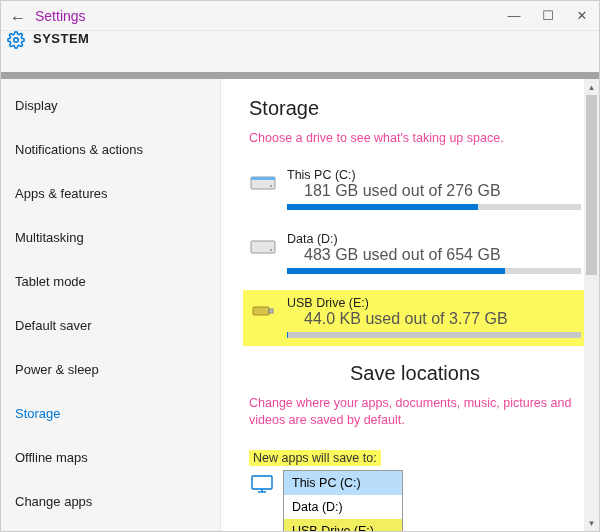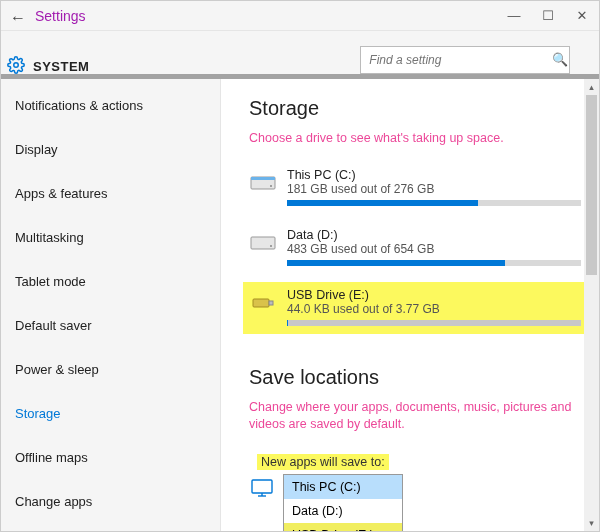--- a/index.html
+++ b/index.html
@@ -3,46 +3,46 @@
 <meta charset="utf-8">
 <style>
   * { box-sizing: border-box; margin: 0; padding: 0; font-family: "Segoe UI", sans-serif; }
   body { width: 600px; height: 532px; background: #fff; overflow: hidden; position: relative; }
   .window { width: 600px; height: 532px; border: 1px solid #ccc; display: flex; flex-direction: column; background: #fff; }
   .titlebar { height: 30px; display: flex; align-items: center; background: #f5f5f5; border-bottom: 1px solid #e5e5e5; }
   .titlebar .back { width: 34px; text-align: center; font-size: 16px; color: #444; cursor: pointer; }
   .titlebar .title { font-size: 14px; color: #a21caf; }
   .titlebar .spacer { flex: 1; }
   .titlebar .ctrl { width: 34px; text-align: center; font-size: 13px; color: #555; cursor: pointer; }
-  .header-row { display: flex; align-items: flex-end; height: 48px; background: #f5f5f5; border-bottom: 5px solid #a3a3a3; padding: 0 8px 0 6px; }
+  .header-row { display: flex; align-items: flex-start; height: 48px; background: #f5f5f5; border-bottom: 7px solid #a3a3a3; padding: 0 8px 0 6px; }
   .gear { width: 18px; height: 18px; margin-right: 8px; display: inline-flex; align-items: center; justify-content: center; color: #0078d7; }
   .gear svg { width: 18px; height: 18px; }
   .header-row .system { font-weight: 600; font-size: 13px; letter-spacing: 0.5px; color: #222; }
   .search-wrap { margin-left: auto; }
   .search { width: 210px; height: 28px; border: 1px solid #bbb; padding: 0 26px 0 8px; font-size: 12px; font-style: italic; color: #555; background: #fff; }
   .search-icon { position: relative; left: -22px; color: #888; font-size: 13px; pointer-events: none; }
   .body { flex: 1; display: flex; overflow: hidden; }
   .sidebar { width: 220px; background: #f5f5f5; border-right: 1px solid #e5e5e5; padding-top: 10px; overflow-y: auto; }
   .sidebar-item { padding: 9px 14px; font-size: 13px; color: #222; cursor: pointer; margin-bottom: 11px; }
   .sidebar-item.active { color: #0078d7; }
   .content { flex: 1; padding: 18px 18px 0 28px; overflow-y: auto; position: relative; }
   h2.section { font-size: 20px; font-weight: 400; margin-bottom: 10px; color: #222; }
-  h2.section.save { margin-top: 32px; }
+  h2.section.save { margin-top: 16px; text-align: center; }
   .sub { font-size: 12.5px; color: #ec4899; margin-bottom: 14px; line-height: 1.4; }
   .drive { display: flex; margin-bottom: 10px; padding: 6px 0 6px 0; }
   .drive.hl { background: #fcf95e; padding: 6px 6px 8px 6px; margin-left: -6px; margin-right: -6px; }
   .drive-icon { width: 28px; height: 28px; margin-right: 10px; flex-shrink: 0; display: flex; align-items: center; justify-content: center; }
   .drive-icon svg { width: 26px; height: 22px; }
   .drive-body { flex: 1; }
   .drive-name { font-size: 12.5px; color: #222; }
-  .drive-usage { font-size: 12px; color: #555; margin-bottom: 4px; }
+  .drive-usage { font-size: 16px; color: #555; margin-bottom: 4px; margin-left: 17px; }
   .bar { width: 100%; height: 6px; background: #d9d9d9; position: relative; }
   .bar-fill { position: absolute; left: 0; top: 0; height: 100%; background: #0078d7; }
   .drive.hl .bar { background: #c8c8c8; }
-  .fieldlabel { font-size: 12.5px; color: #333; margin: 6px 8px 4px; display: inline-block; }
+  .fieldlabel { font-size: 12.5px; color: #333; margin: 6px 0 4px; display: inline-block; }
   .fieldlabel.hl { background: #fcf95e; padding: 1px 4px; }
   .saverow { display: flex; align-items: flex-start; margin-bottom: 6px; }
   .saveicon { width: 26px; height: 20px; margin-right: 8px; margin-top: 4px; display: flex; align-items: center; justify-content: center; color: #0078d7; }
   .saveicon svg { width: 22px; height: 18px; }
   .dropdown { position: relative; width: 120px; border: 1px solid #999; font-size: 12.5px; background: #fff; }
   .dropdown .opt { padding: 5px 8px; cursor: pointer; }
   .dropdown .opt.sel { background: #b8defc; }
   .dropdown .opt.hl { background: #f1ee60; }
   .secondrow-label { font-size: 12.5px; color: #333; margin-left: 4px; align-self: center; }
   .scrollbar { position: absolute; right: 0; top: 0; width: 15px; height: 100%; background: #f0f0f0; display: flex; flex-direction: column; }
@@ -65,30 +65,26 @@
   </div>
 
   <div class="header-row">
     <span class="gear">
       <svg viewBox="0 0 24 24" fill="none" stroke="#0078d7" stroke-width="2">
           <circle cx="12" cy="12" r="3"></circle>
           <path d="M19.4 15a1.6 1.6 0 0 0 .3 1.8l.1.1a2 2 0 1 1-2.8 2.8l-.1-.1a1.6 1.6 0 0 0-1.8-.3 1.6 1.6 0 0 0-1 1.5V21a2 2 0 1 1-4 0v-.1a1.6 1.6 0 0 0-1-1.5 1.6 1.6 0 0 0-1.8.3l-.1.1a2 2 0 1 1-2.8-2.8l.1-.1a1.6 1.6 0 0 0 .3-1.8 1.6 1.6 0 0 0-1.5-1H3a2 2 0 1 1 0-4h.1a1.6 1.6 0 0 0 1.5-1 1.6 1.6 0 0 0-.3-1.8l-.1-.1a2 2 0 1 1 2.8-2.8l.1.1a1.6 1.6 0 0 0 1.8.3h0a1.6 1.6 0 0 0 1-1.5V3a2 2 0 1 1 4 0v.1a1.6 1.6 0 0 0 1 1.5 1.6 1.6 0 0 0 1.8-.3l.1-.1a2 2 0 1 1 2.8 2.8l-.1.1a1.6 1.6 0 0 0-.3 1.8v0a1.6 1.6 0 0 0 1.5 1H21a2 2 0 1 1 0 4h-.1a1.6 1.6 0 0 0-1.5 1z"></path>
         </svg>
     </span>
     <span class="system">SYSTEM</span>
-    <div class="search-wrap">
-      <input class="search" placeholder="Find a setting" style="">
-      <span class="search-icon">🔍</span>
-    </div>
   </div>
 
   <div class="body">
     <div class="sidebar">
+      <div class="sidebar-item">Display</div>
       <div class="sidebar-item">Notifications &amp; actions</div>
-      <div class="sidebar-item">Display</div>
       <div class="sidebar-item">Apps &amp; features</div>
       <div class="sidebar-item">Multitasking</div>
       <div class="sidebar-item">Tablet mode</div>
       <div class="sidebar-item">Default saver</div>
       <div class="sidebar-item">Power &amp; sleep</div>
       <div class="sidebar-item active">Storage</div>
       <div class="sidebar-item">Offline maps</div>
       <div class="sidebar-item">Change apps</div>
       <div class="sidebar-item">About</div>
     </div>

